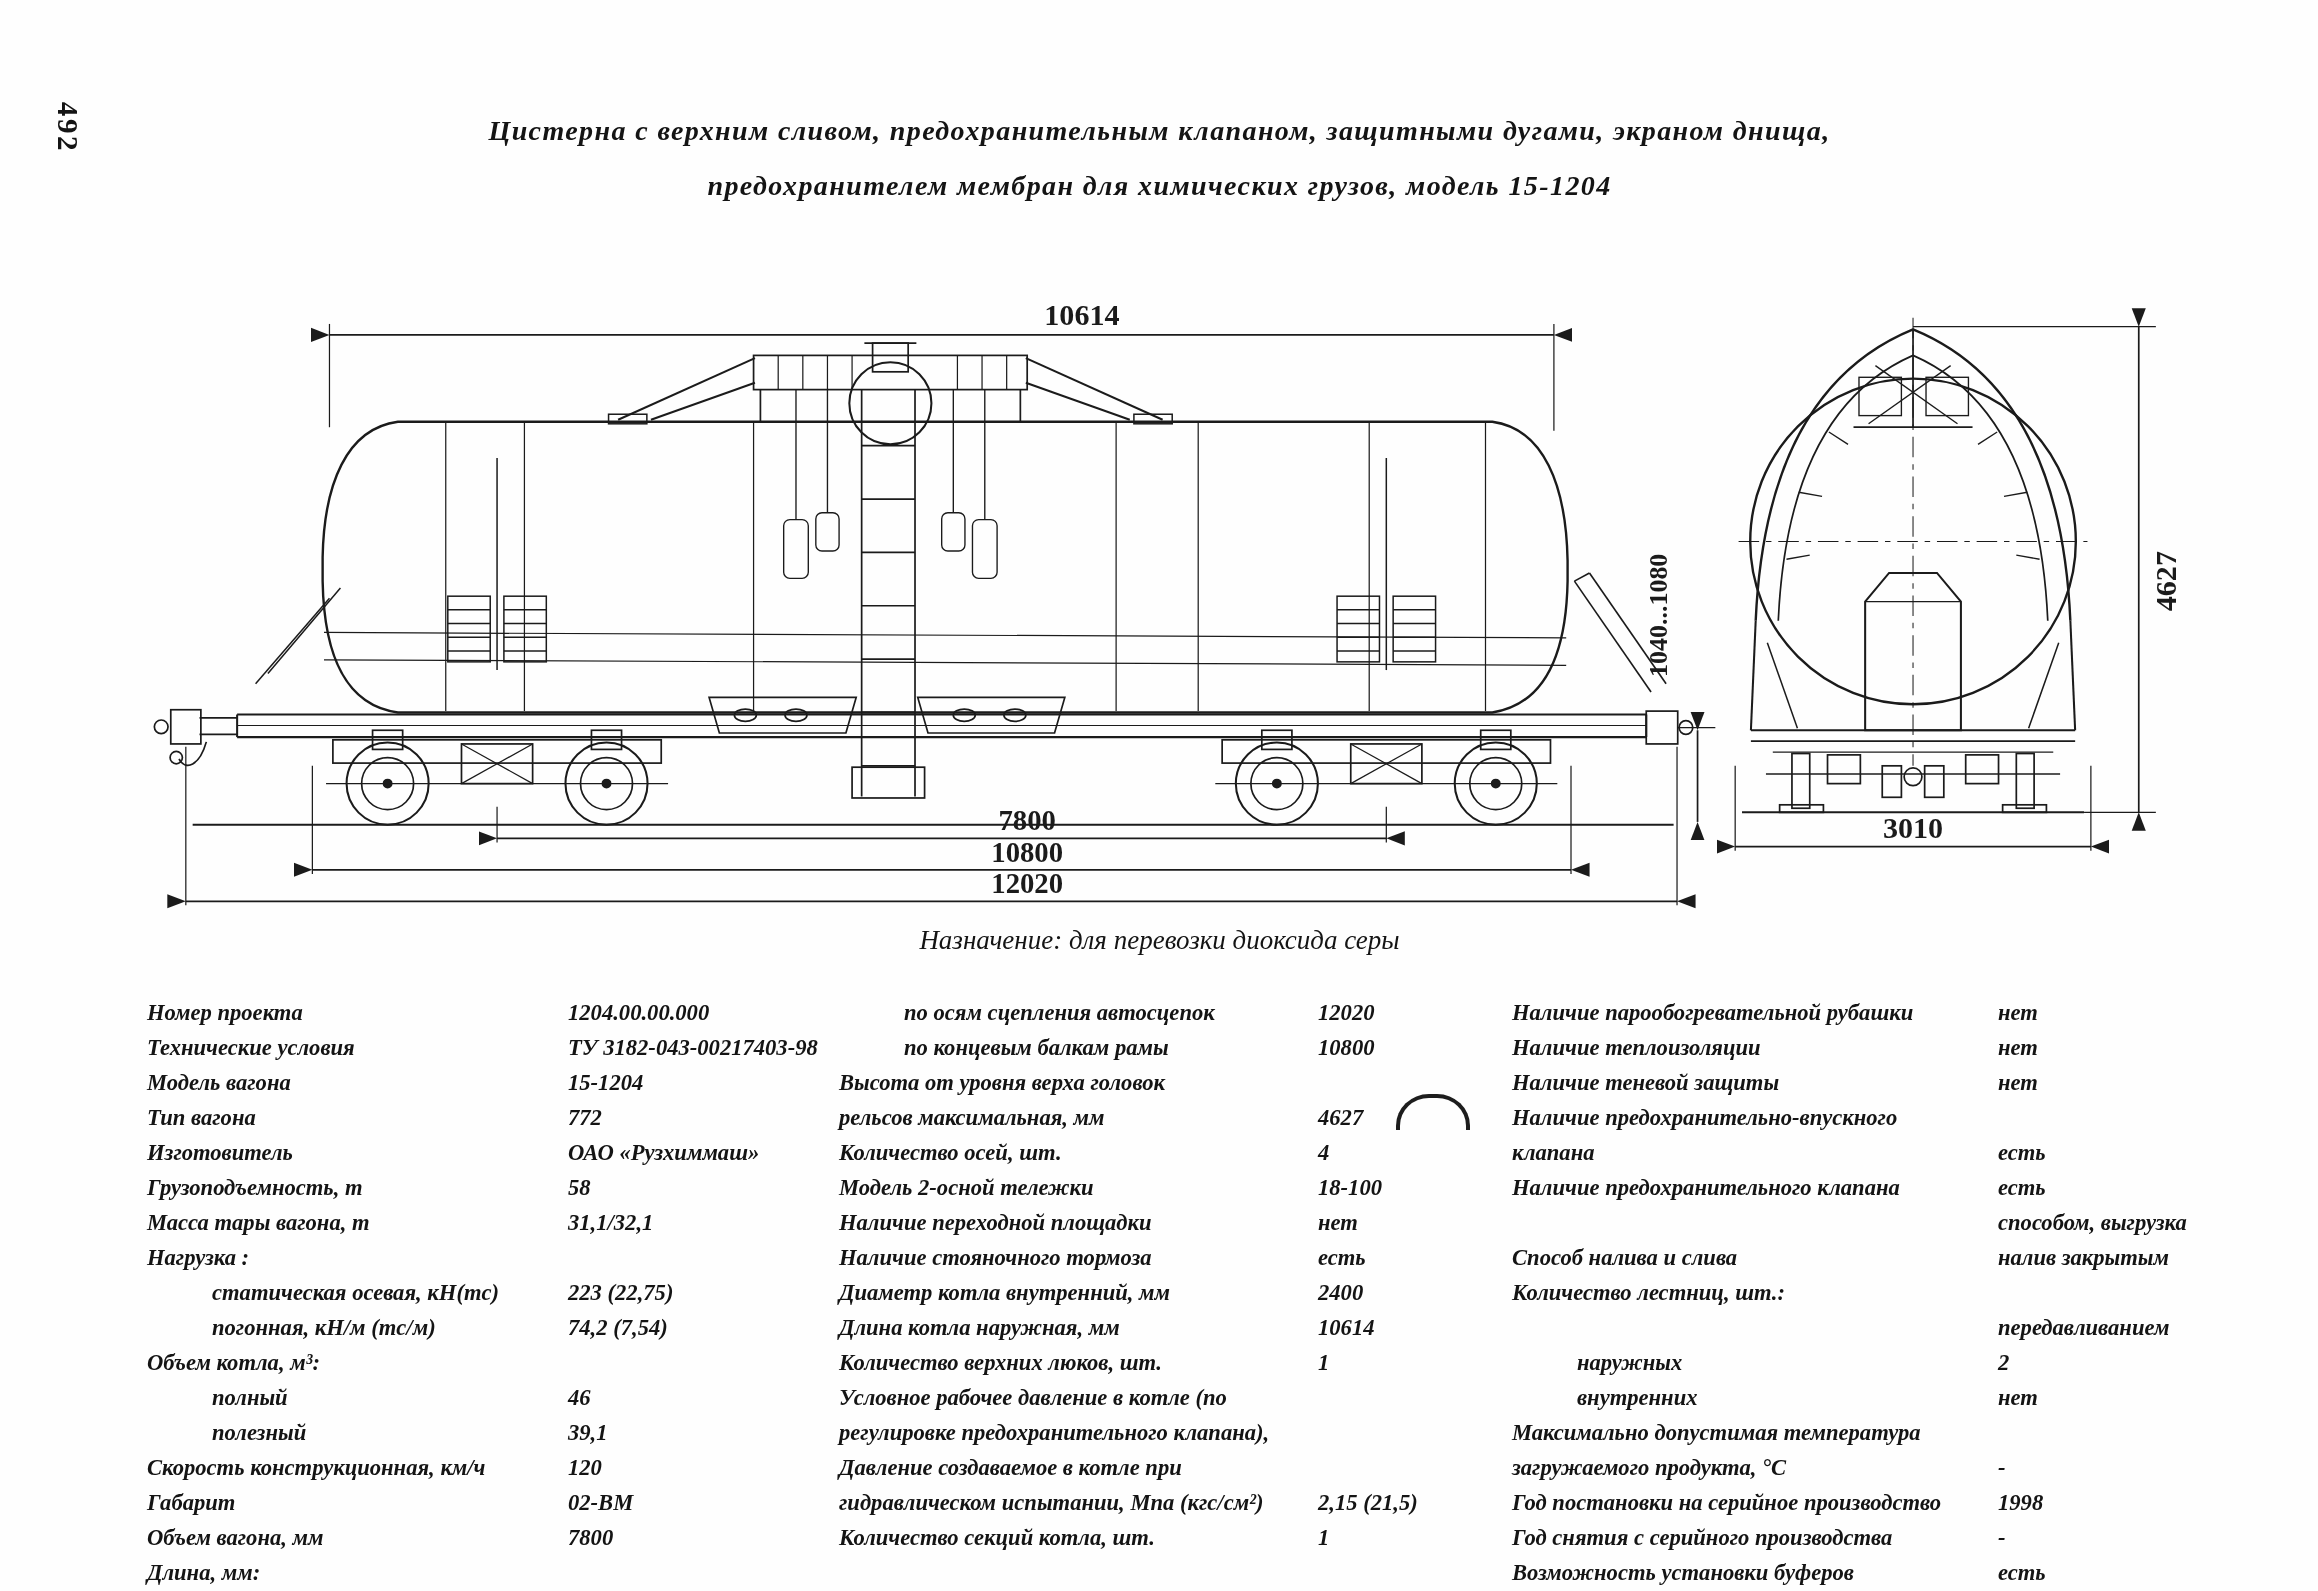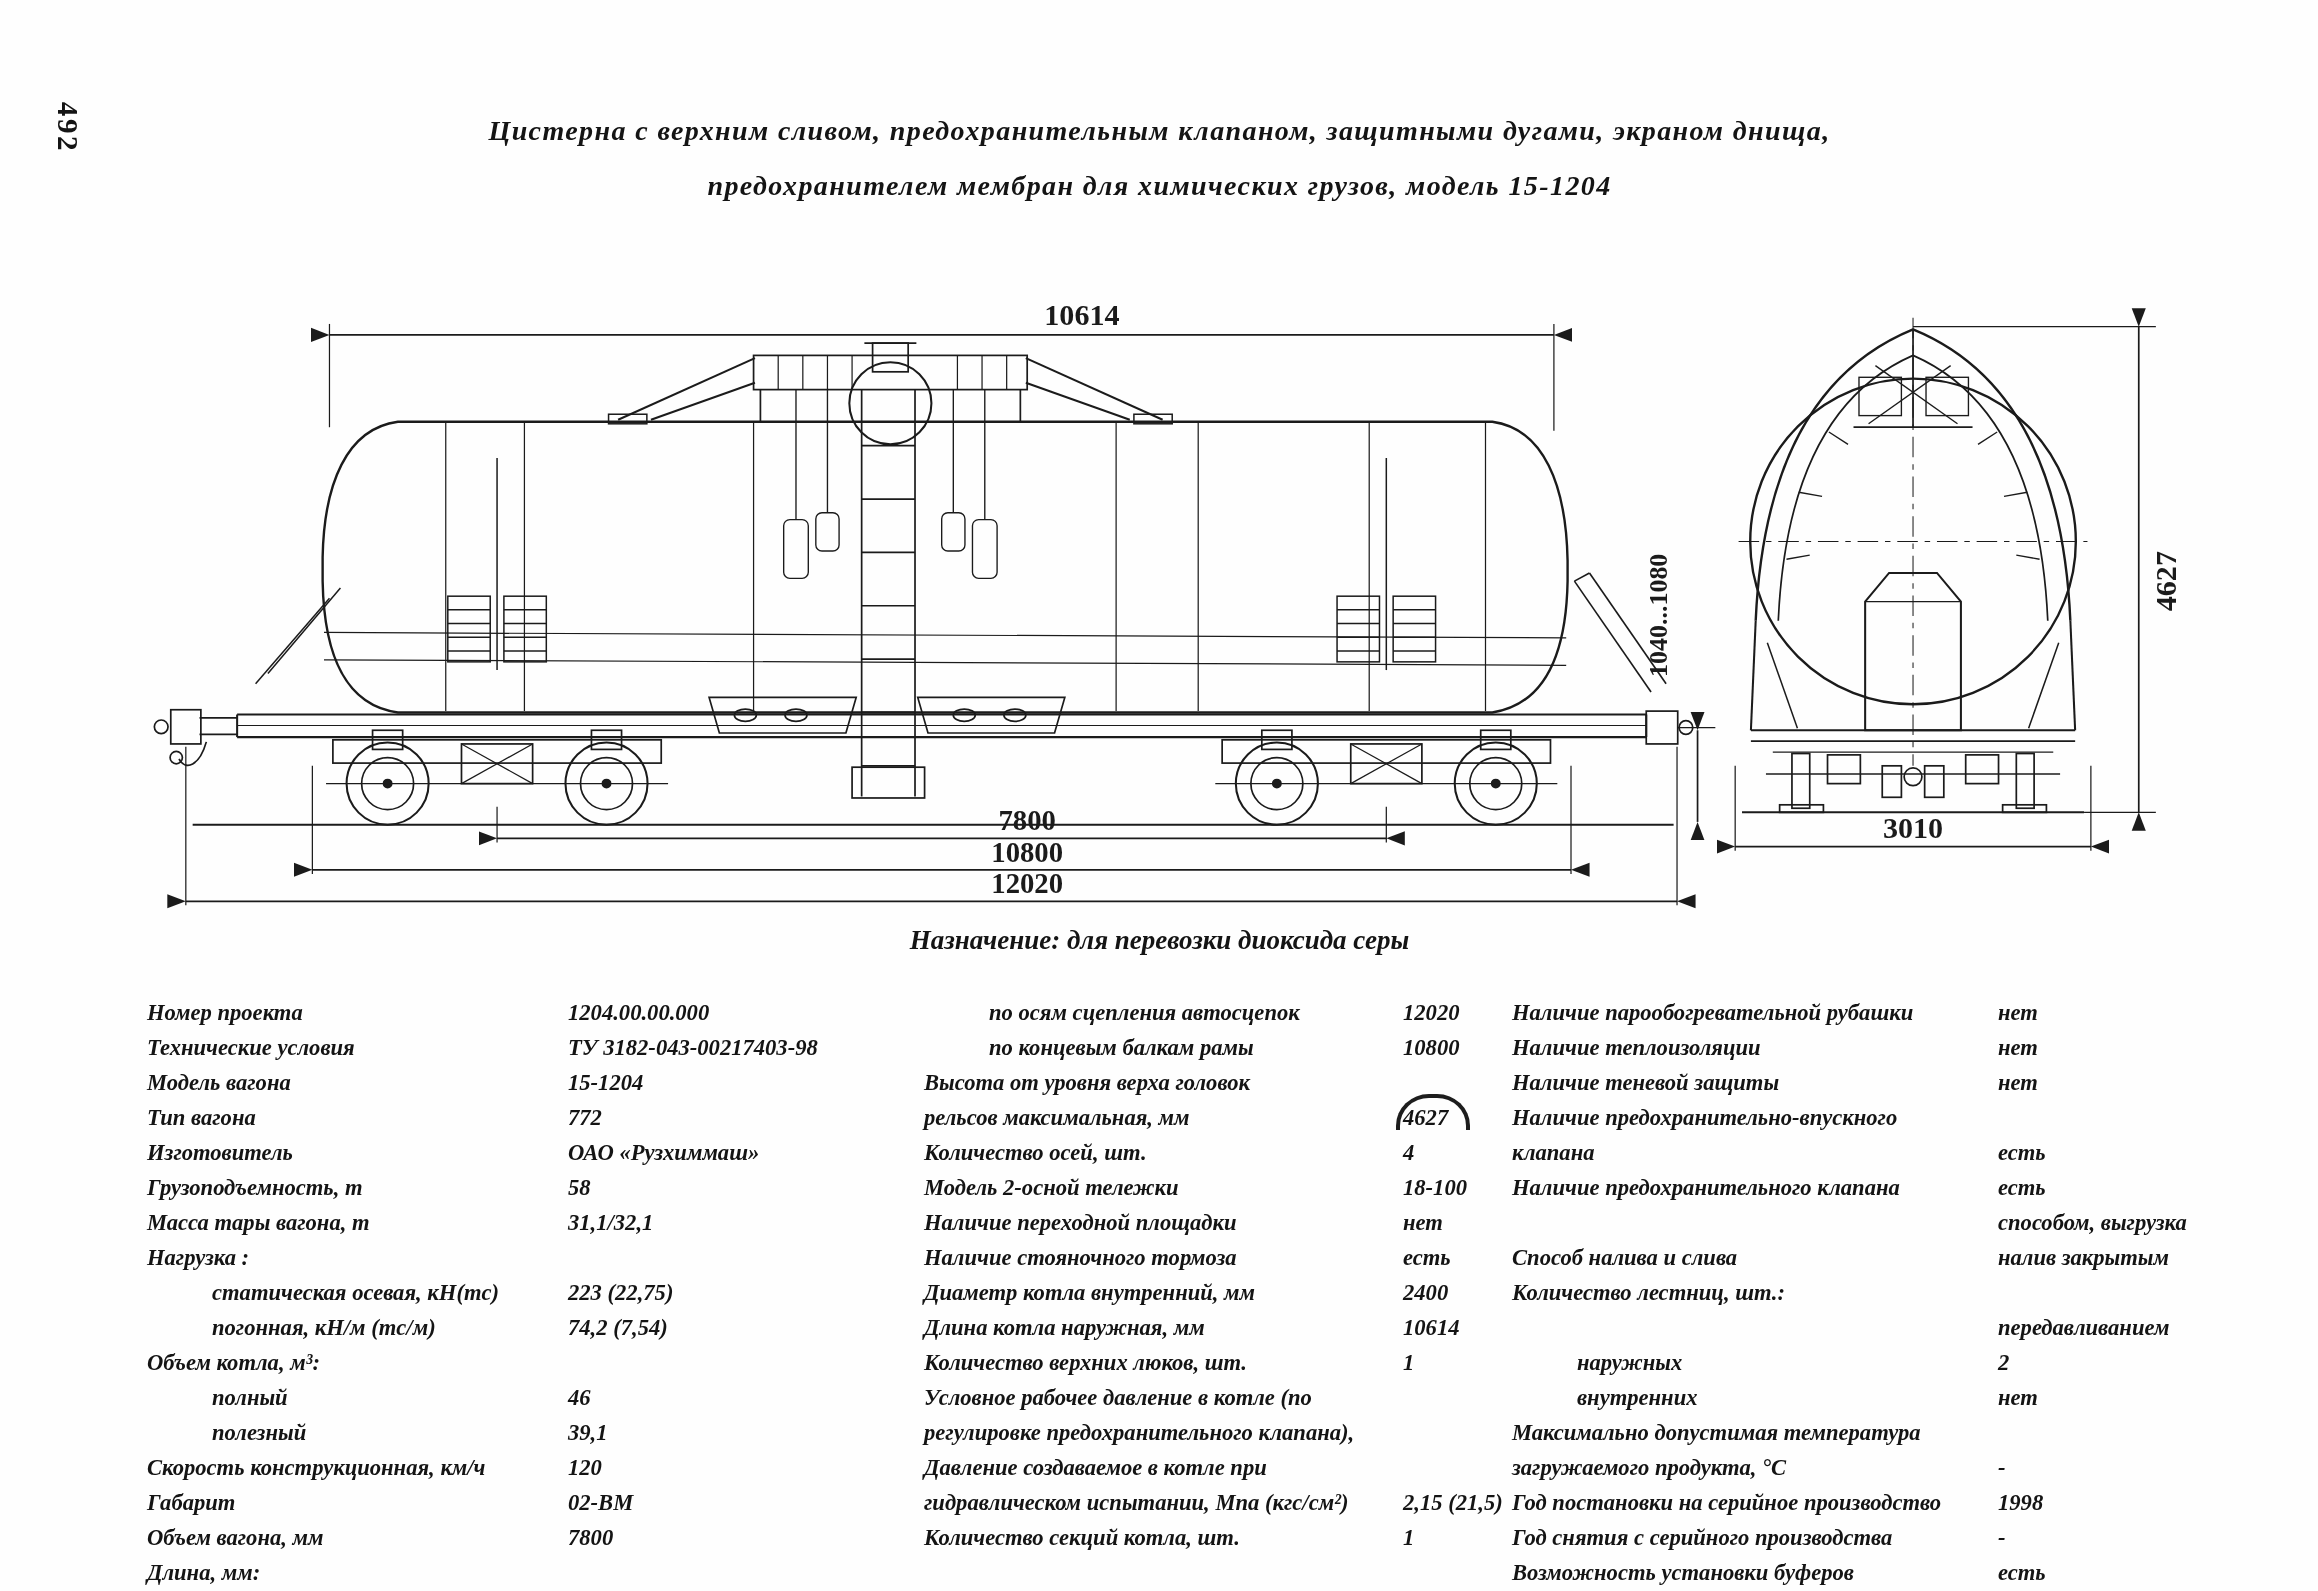--- a/index.html
+++ b/index.html
@@ -5,28 +5,28 @@
   html,body{margin:0;padding:0;background:#ffffff;}
   #page{position:relative;width:2319px;height:1591px;background:#fefefe;color:#141414;
         font-family:"Liberation Serif", serif;overflow:hidden;}
   .pageno{position:absolute;left:42px;top:111px;font-size:29px;font-weight:bold;
           transform:rotate(90deg);transform-origin:center;letter-spacing:2.7px;}
   .title{position:absolute;left:0;width:100%;text-align:center;font-weight:bold;font-style:italic;
          font-size:28px;letter-spacing:1.4px;white-space:nowrap;}
   .t1{top:115px;}
   .t2{top:170px;}
   .caption{position:absolute;left:0;width:100%;top:925px;text-align:center;
-           font-weight:bold;font-style:italic;font-size:27px;}
+           font-weight:normal;font-style:italic;font-size:27px;}
   svg text{font-family:"Liberation Serif", serif;font-weight:bold;fill:#1b1b1b;}
   .specs{position:absolute;font-size:22.6px;font-weight:bold;font-style:italic;line-height:27px;}
   .spec-row{display:flex;align-items:baseline;margin-top:8px;}
   .spec-label{flex:0 0 auto;box-sizing:border-box;white-space:nowrap;}
   .spec-value{white-space:nowrap;}
   #col1{left:147px;top:991px;width:773px;}
-  #col2{left:924px;top:991px;width:725px;}
+  #col2{left:839px;top:991px;width:725px;}
   #col3{left:1512px;top:991px;width:794px;}
   #col1 .spec-label{width:421px;}
   #col2 .spec-label{width:479px;}
   #col3 .spec-label{width:486px;}
   .indent{padding-left:65px;}
   .arc-artifact{position:absolute;left:1396px;top:1094px;width:66px;height:31.5px;
         border:4.8px solid #1d1d1d;border-bottom:none;
         border-radius:33px 33px 0 0 / 31.5px 31.5px 0 0;}
 </style>
 </head>

